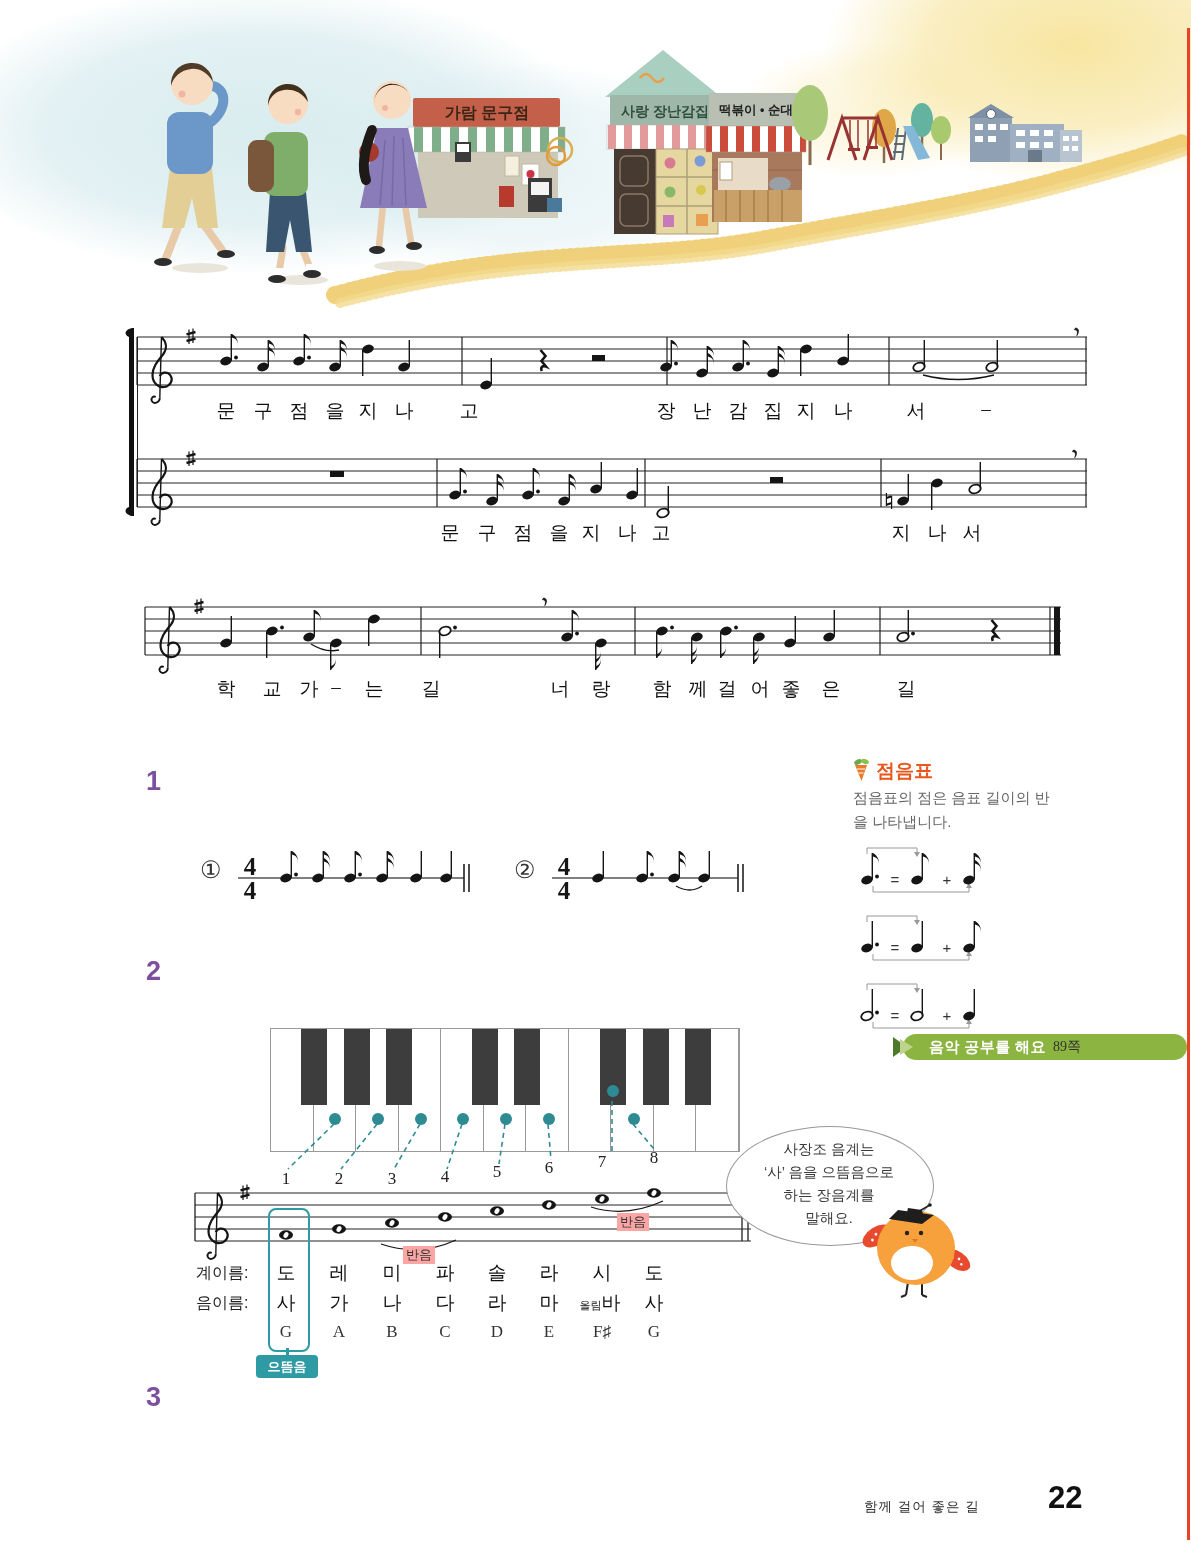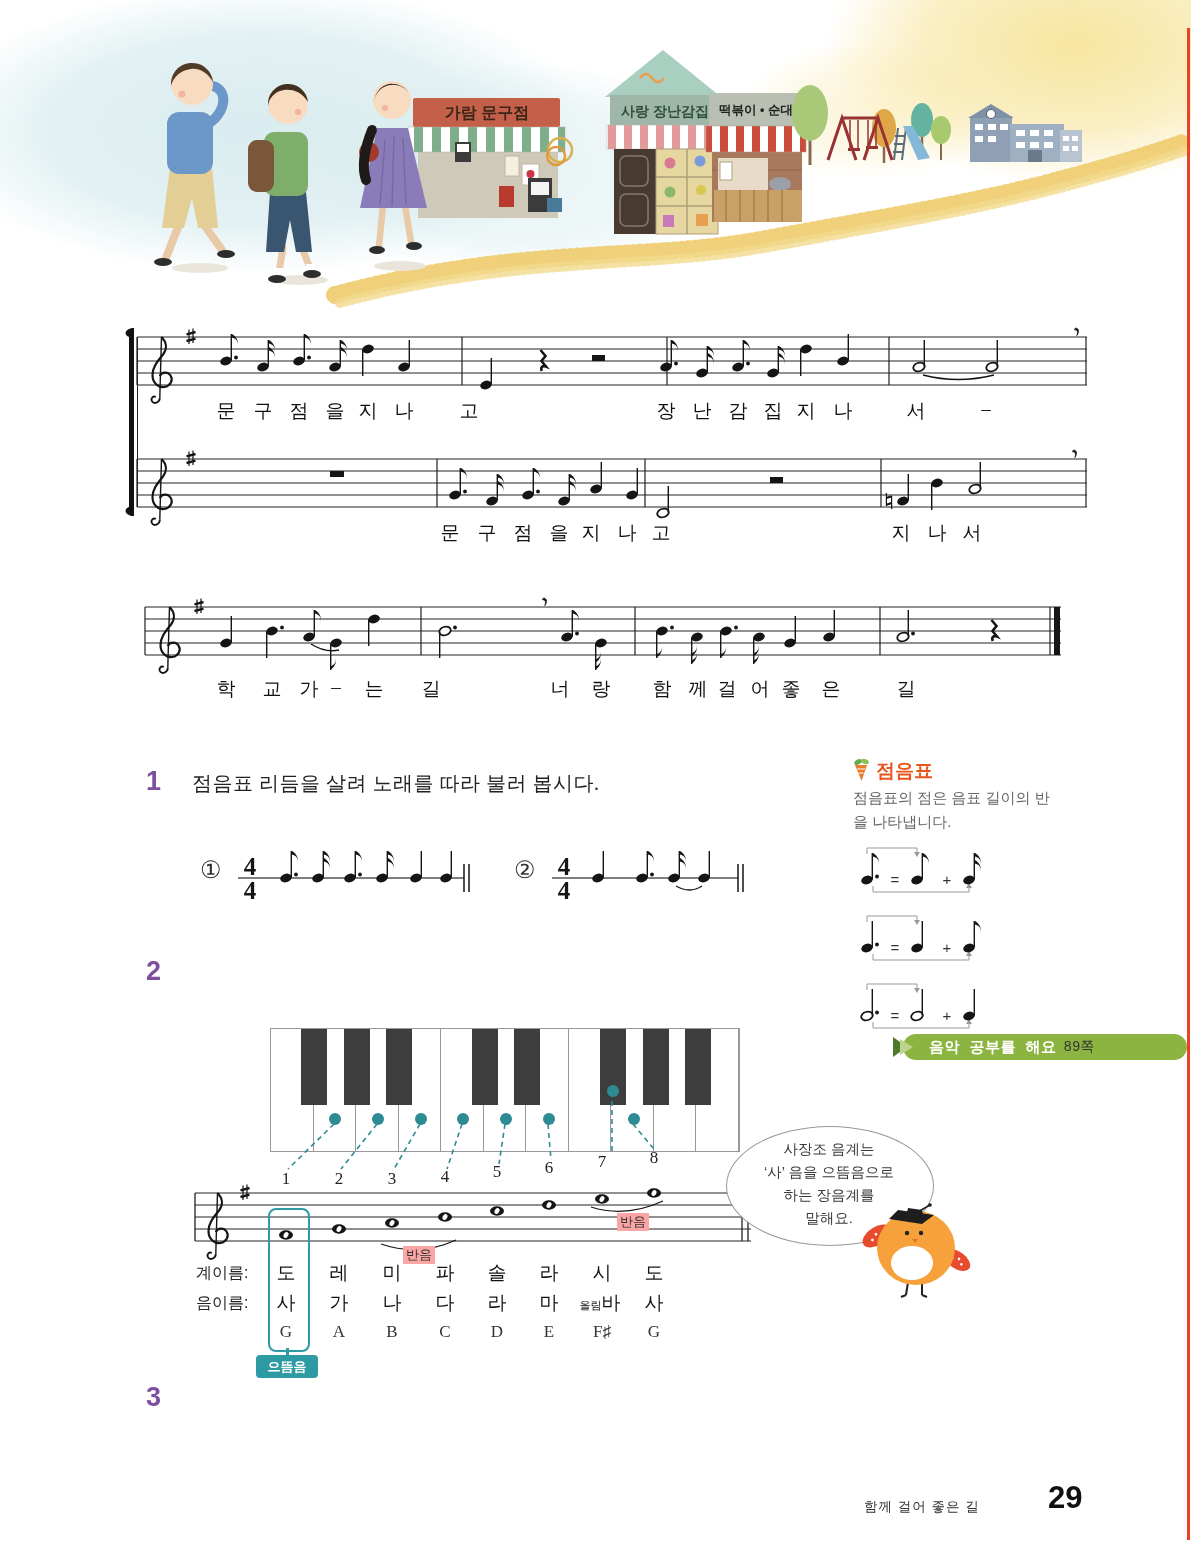--- a/index.html
+++ b/index.html
@@ -7,21 +7,21 @@
         font-family:"Liberation Serif",serif;color:#1a1a1a}
   .abs{position:absolute}
   svg{overflow:visible;display:block}
   .syll{position:absolute;font:19px "Liberation Serif",serif;color:#111;transform:translateX(-50%);white-space:nowrap}
   .exnum{position:absolute;font:bold 27px "Liberation Sans",sans-serif;color:#7d4f9e}
   .extext{position:absolute;font:20px "Liberation Serif",serif;color:#222;letter-spacing:.5px;white-space:nowrap}
   .marker{position:absolute;font:24px "Liberation Serif",serif;color:#333}
   .tip-title{position:absolute;font:bold 19px "Liberation Sans",sans-serif;color:#e8571e}
   .tip-body{position:absolute;font:15px "Liberation Sans",sans-serif;color:#666;white-space:nowrap}
   .badge{position:absolute;background:#8cb440;border-radius:14px;height:26px;display:flex;align-items:center;
-         padding:0 14px 0 26px;font-family:Liberation Mono, monospace}
+         padding:0 14px 0 26px;font-family:Liberation Serif, serif}
   .badge .lbl{color:#fff;font-weight:bold;font-size:15px;letter-spacing:.5px}
   .badge .pg{color:#333;font-size:14px;margin-left:7px}
   .kbd{position:absolute;left:270px;top:1028px;width:470px;height:124px;border:1.5px solid #999;box-sizing:border-box;display:flex;background:#fff}
   .wkey{flex:1;border-right:1px solid #999;background:#fff}
   .wkey:last-child{border-right:none}
   .bkey{position:absolute;top:0;width:26px;height:76px;background:#3d3d3d}
   .sdot{position:absolute;width:12px;height:12px;border-radius:50%;background:#2e8b94}
   .num{position:absolute;font:17px "Liberation Serif",serif;color:#222;transform:translateX(-50%)}
   .rowlab{position:absolute;font:16px "Liberation Sans",sans-serif;color:#222}
   .cell{position:absolute;font:19px "Liberation Serif",serif;color:#111;transform:translateX(-50%);white-space:nowrap}
@@ -450,21 +450,20 @@
   <span class="syll" style="left:662px;top:676px">함</span>
   <span class="syll" style="left:698px;top:676px">께</span>
   <span class="syll" style="left:727px;top:676px">걸</span>
   <span class="syll" style="left:760px;top:676px">어</span>
   <span class="syll" style="left:791px;top:676px">좋</span>
   <span class="syll" style="left:831px;top:676px">은</span>
   <span class="syll" style="left:906px;top:676px">길</span>
 </div>
 
 <span class="exnum" style="left:146px;top:766px">1</span>
-<span class="extext" style="left:192px;top:770px">점음표 리듬을 살려 노래를 따라 불러 봅시다.</span>
 <span class="marker" style="left:200px;top:856px">①</span>
 <svg class="abs" style="left:238px;top:842px" width="240" height="60" viewBox="0 0 240 60" fill="#151515">
   <path d="M0,36 H226" stroke="#555" stroke-width="1.4" fill="none"></path>
   <path d="M226,22 V50 M231,22 V50" stroke="#222" stroke-width="1.6" fill="none"></path>
   <text class="ts" x="12" y="33" text-anchor="middle">4</text>
   <text class="ts" x="12" y="57" text-anchor="middle">4</text>
   <use href="#d8u" x="48" y="36"></use>
       <use href="#n16u" x="80" y="36"></use>
       <use href="#d8u" x="112" y="36"></use>
       <use href="#n16u" x="144" y="36"></use>
@@ -683,16 +682,16 @@
     <path d="M42,21 a11,8 0 0 0 18,2 L58,14 L44,12 Z" fill="#1e1e1e"></path>
     <polygon points="34,14 70,19 58,28 25,23" fill="#1e1e1e"></polygon>
     <line x1="52" y1="17" x2="66" y2="9" stroke="#1e1e1e" stroke-width="1.6"></line>
         <circle cx="66" cy="9" r="1.8" fill="#1e1e1e"></circle>
   </g>
 </svg>
 
 <span class="exnum" style="left:146px;top:1382px">3</span>
 
 <span class="ftitle" style="left:864px;top:1498px">함께 걸어 좋은 길</span>
-<span class="fnum" style="left:1048px;top:1480px">29</span>
+<span class="fnum" style="left:1048px;top:1480px">22</span>
 
 <div class="edge"></div>
 </div>
 
 </body></html>

